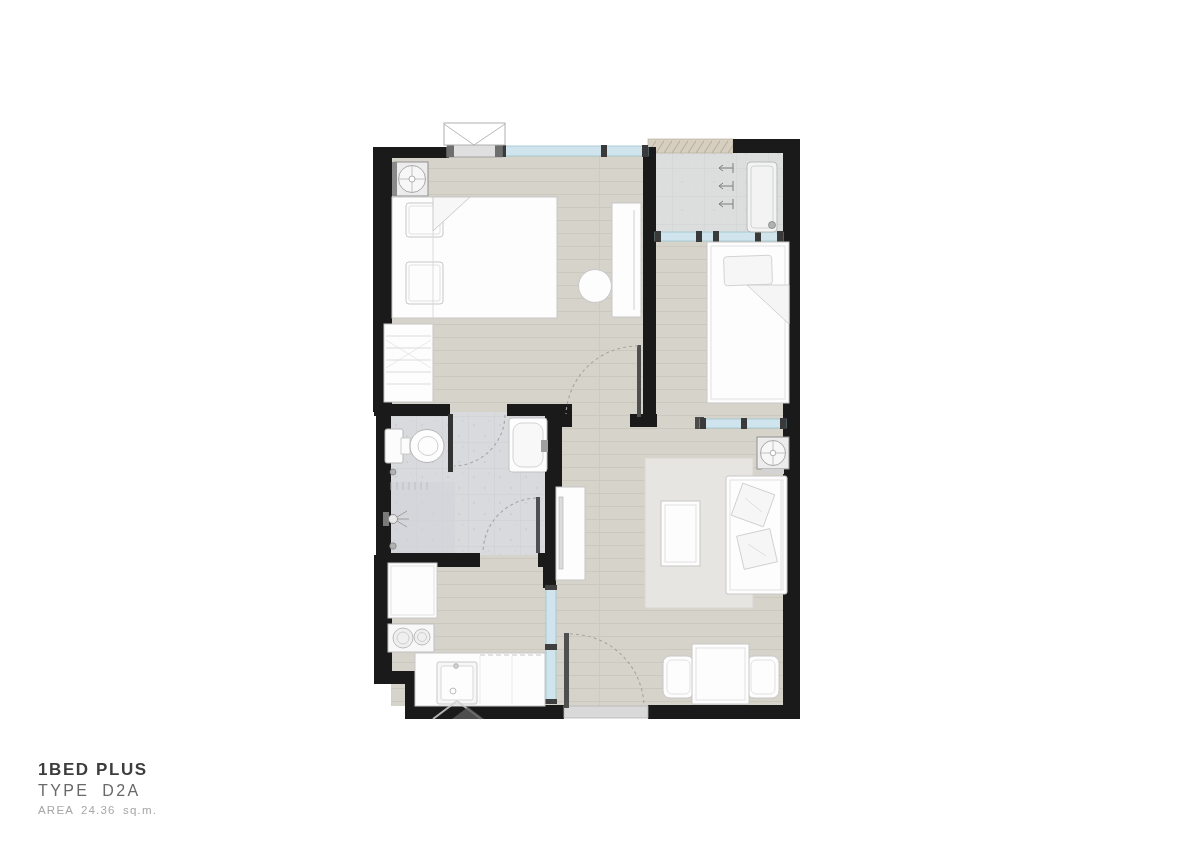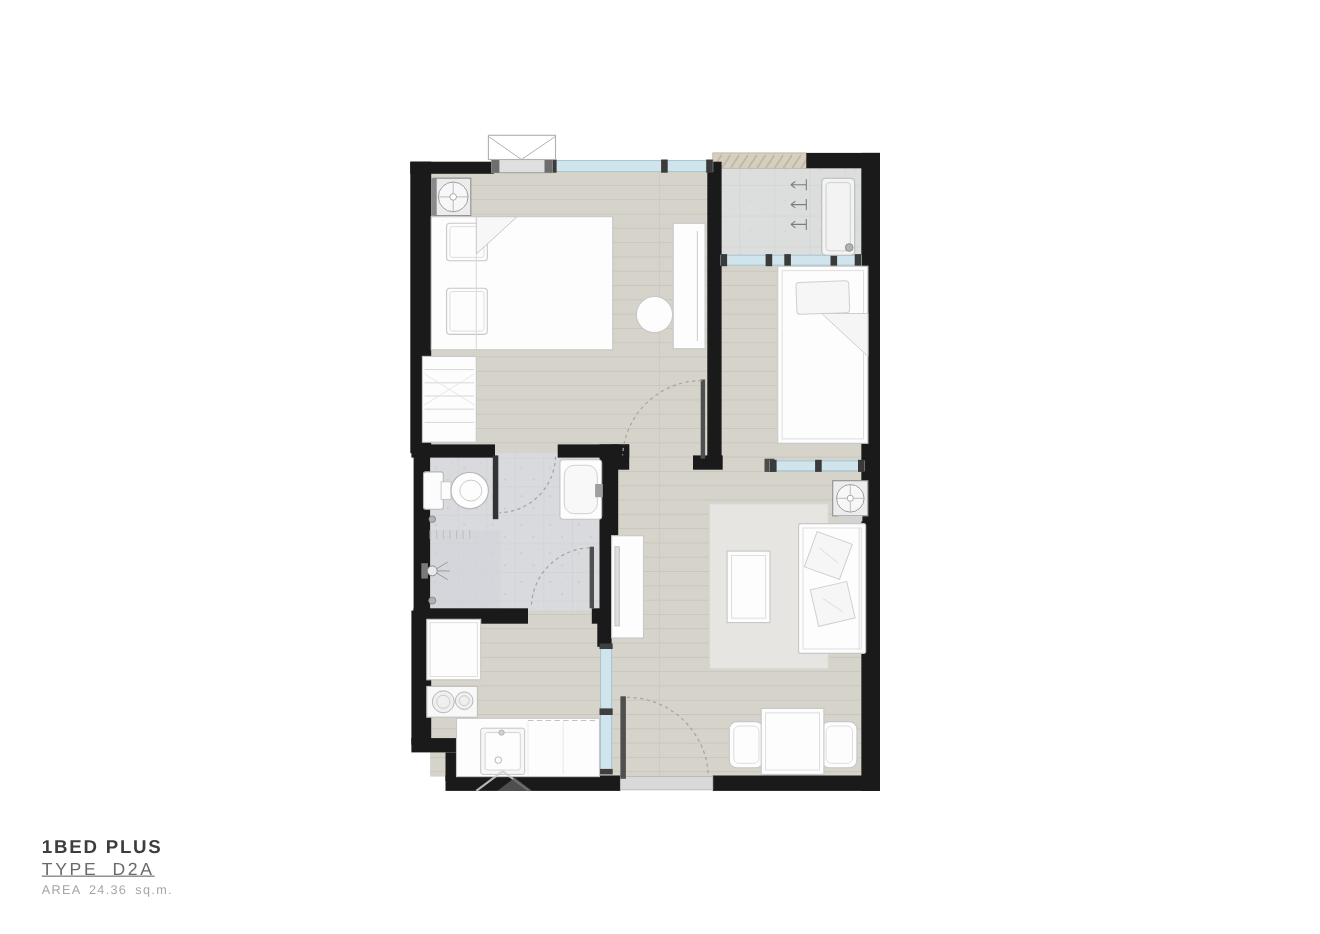--- a/index.html
+++ b/index.html
@@ -14,21 +14,21 @@
   .furn{fill:var(--furniture,#fdfdfd);stroke:var(--furniture-outline,#c7c7c7);stroke-width:1;}
   .furn-soft{fill:#f6f6f6;stroke:#cfcfcf;stroke-width:0.9;}
   .inline{fill:none;stroke:#dedede;stroke-width:0.9;}
   .arc{fill:none;stroke:#a8a49d;stroke-width:1.1;stroke-dasharray:3 3;}
   .leaf{fill:#4f4f4f;}
   .drain{fill:#aeb3b1;stroke:#828785;stroke-width:0.8;}
   .sym{stroke:#7d7d7d;stroke-width:1;fill:none;}
 
   .title-block{position:absolute;left:38px;top:760px;}
   .tb-name{font-size:17px;font-weight:bold;letter-spacing:1.6px;color:var(--title-primary,#3d3d3d);}
-  .tb-type{font-size:16px;letter-spacing:2.4px;word-spacing:6px;color:var(--title-secondary,#696969);margin-top:2px;text-decoration:underline;}
+  .tb-type{font-size:16px;letter-spacing:2.4px;word-spacing:6px;color:var(--title-secondary,#696969);margin-top:2px;}
   .tb-area{font-size:11.5px;letter-spacing:1.2px;word-spacing:3px;color:var(--title-tertiary,#a6a6a6);margin-top:4px;}
 </style>
 </head>
 <body>
 
 <div class="page">
 
   <svg width="1200" height="849" viewBox="0 0 1200 849">
     <defs>
       <pattern id="wood" width="240" height="13" patternUnits="userSpaceOnUse">

